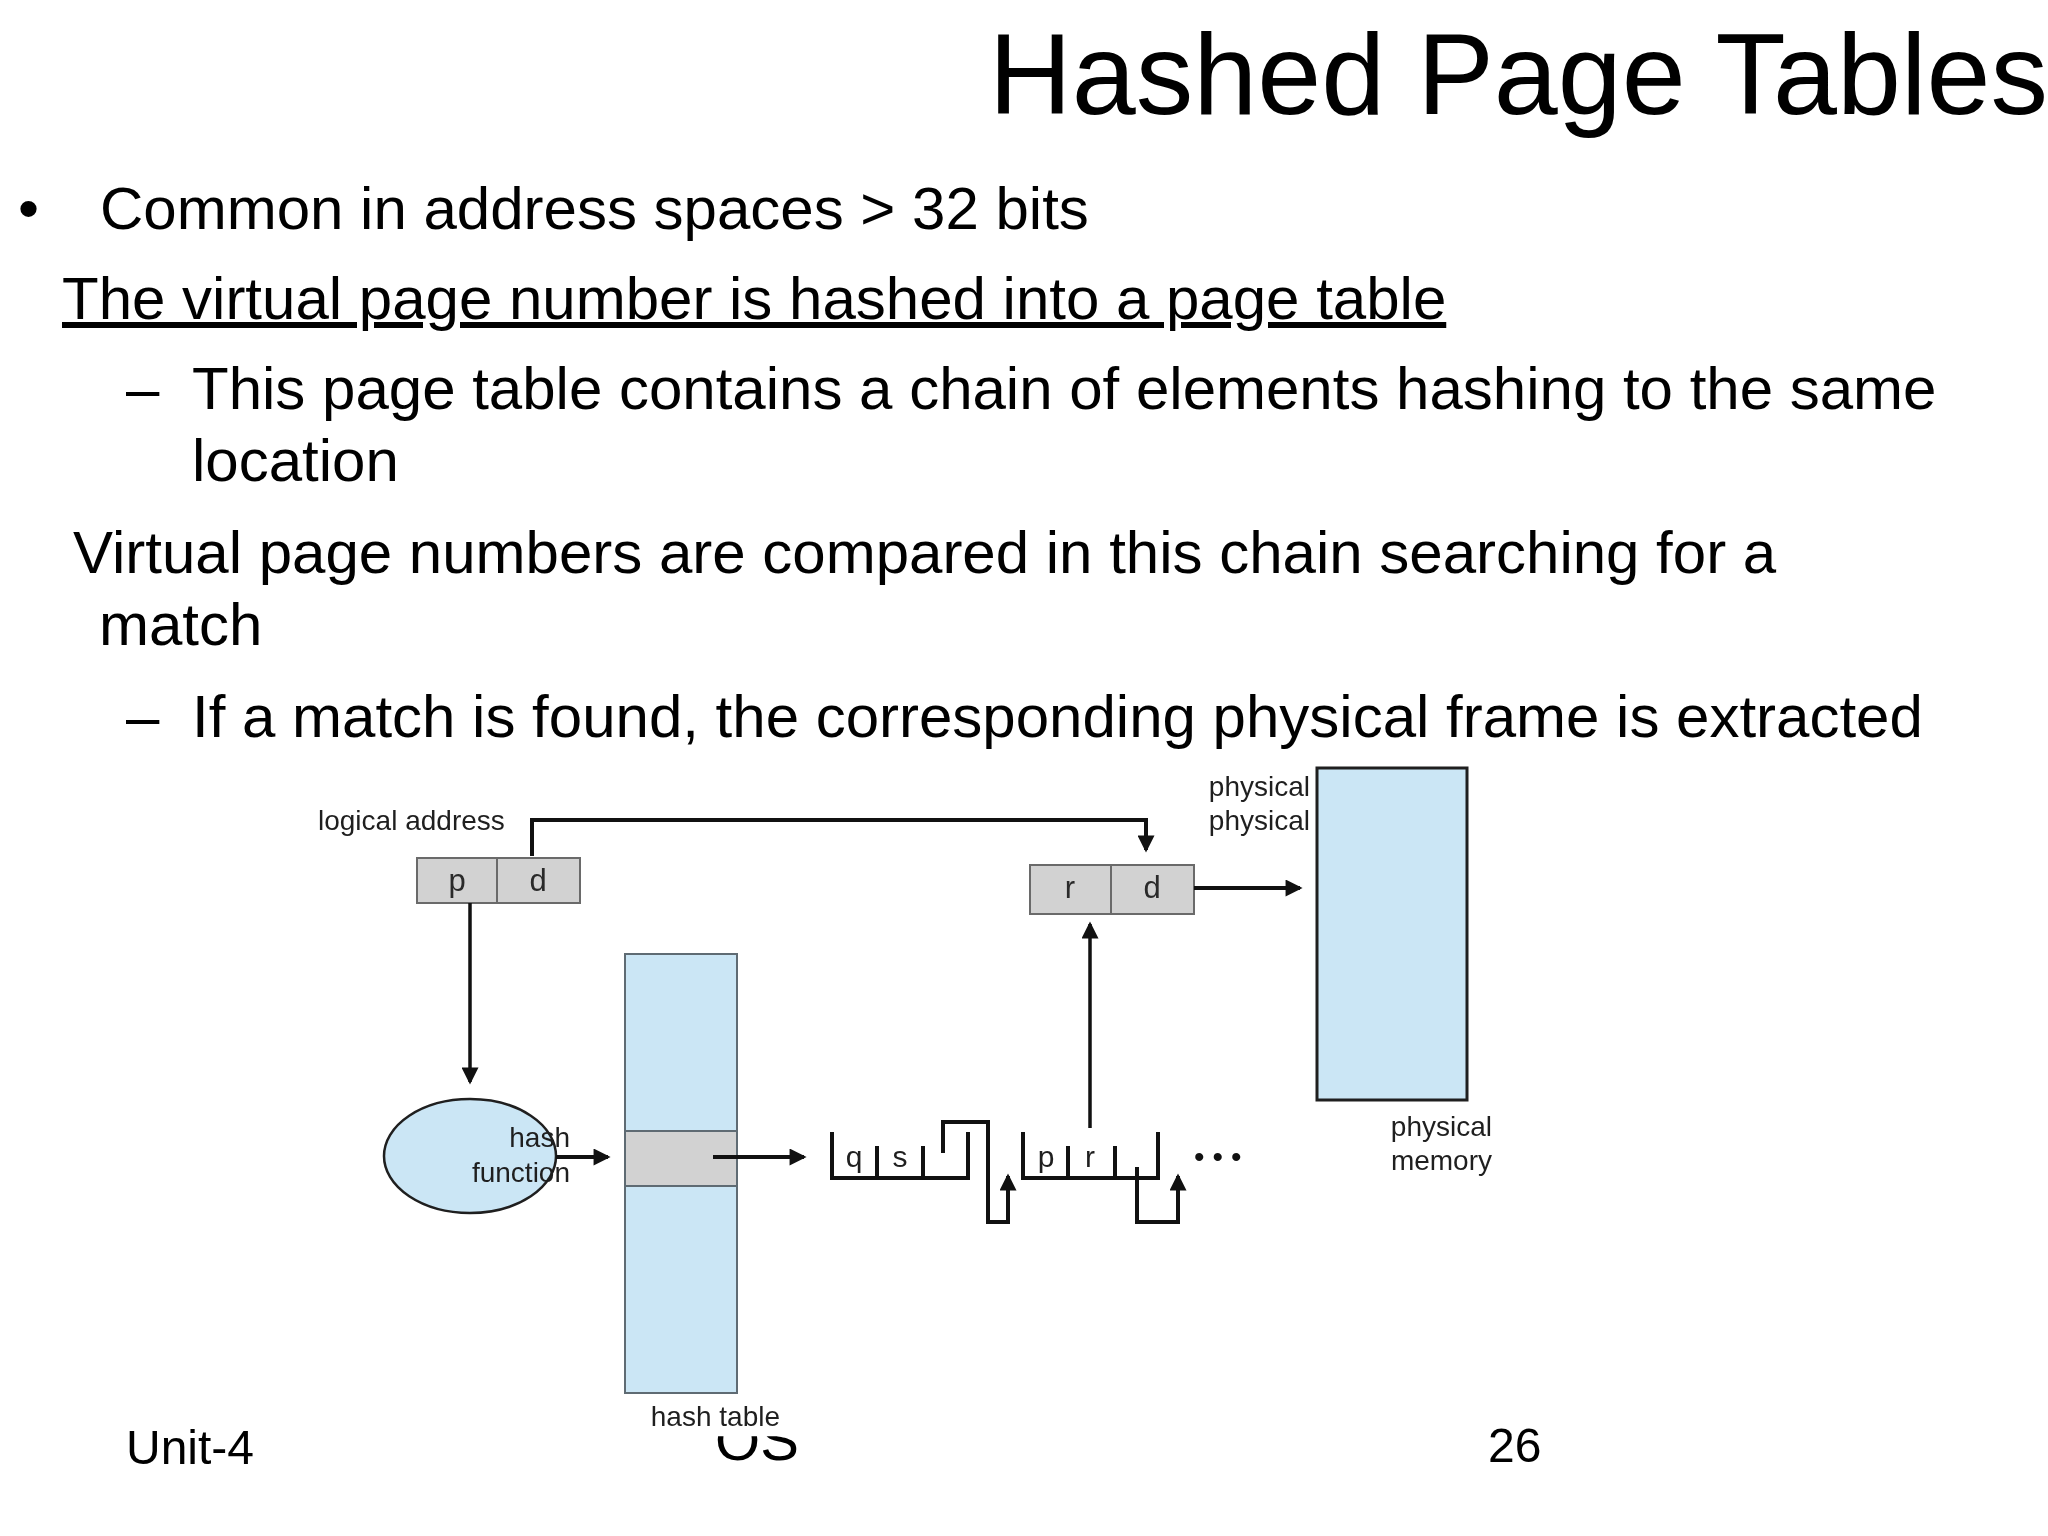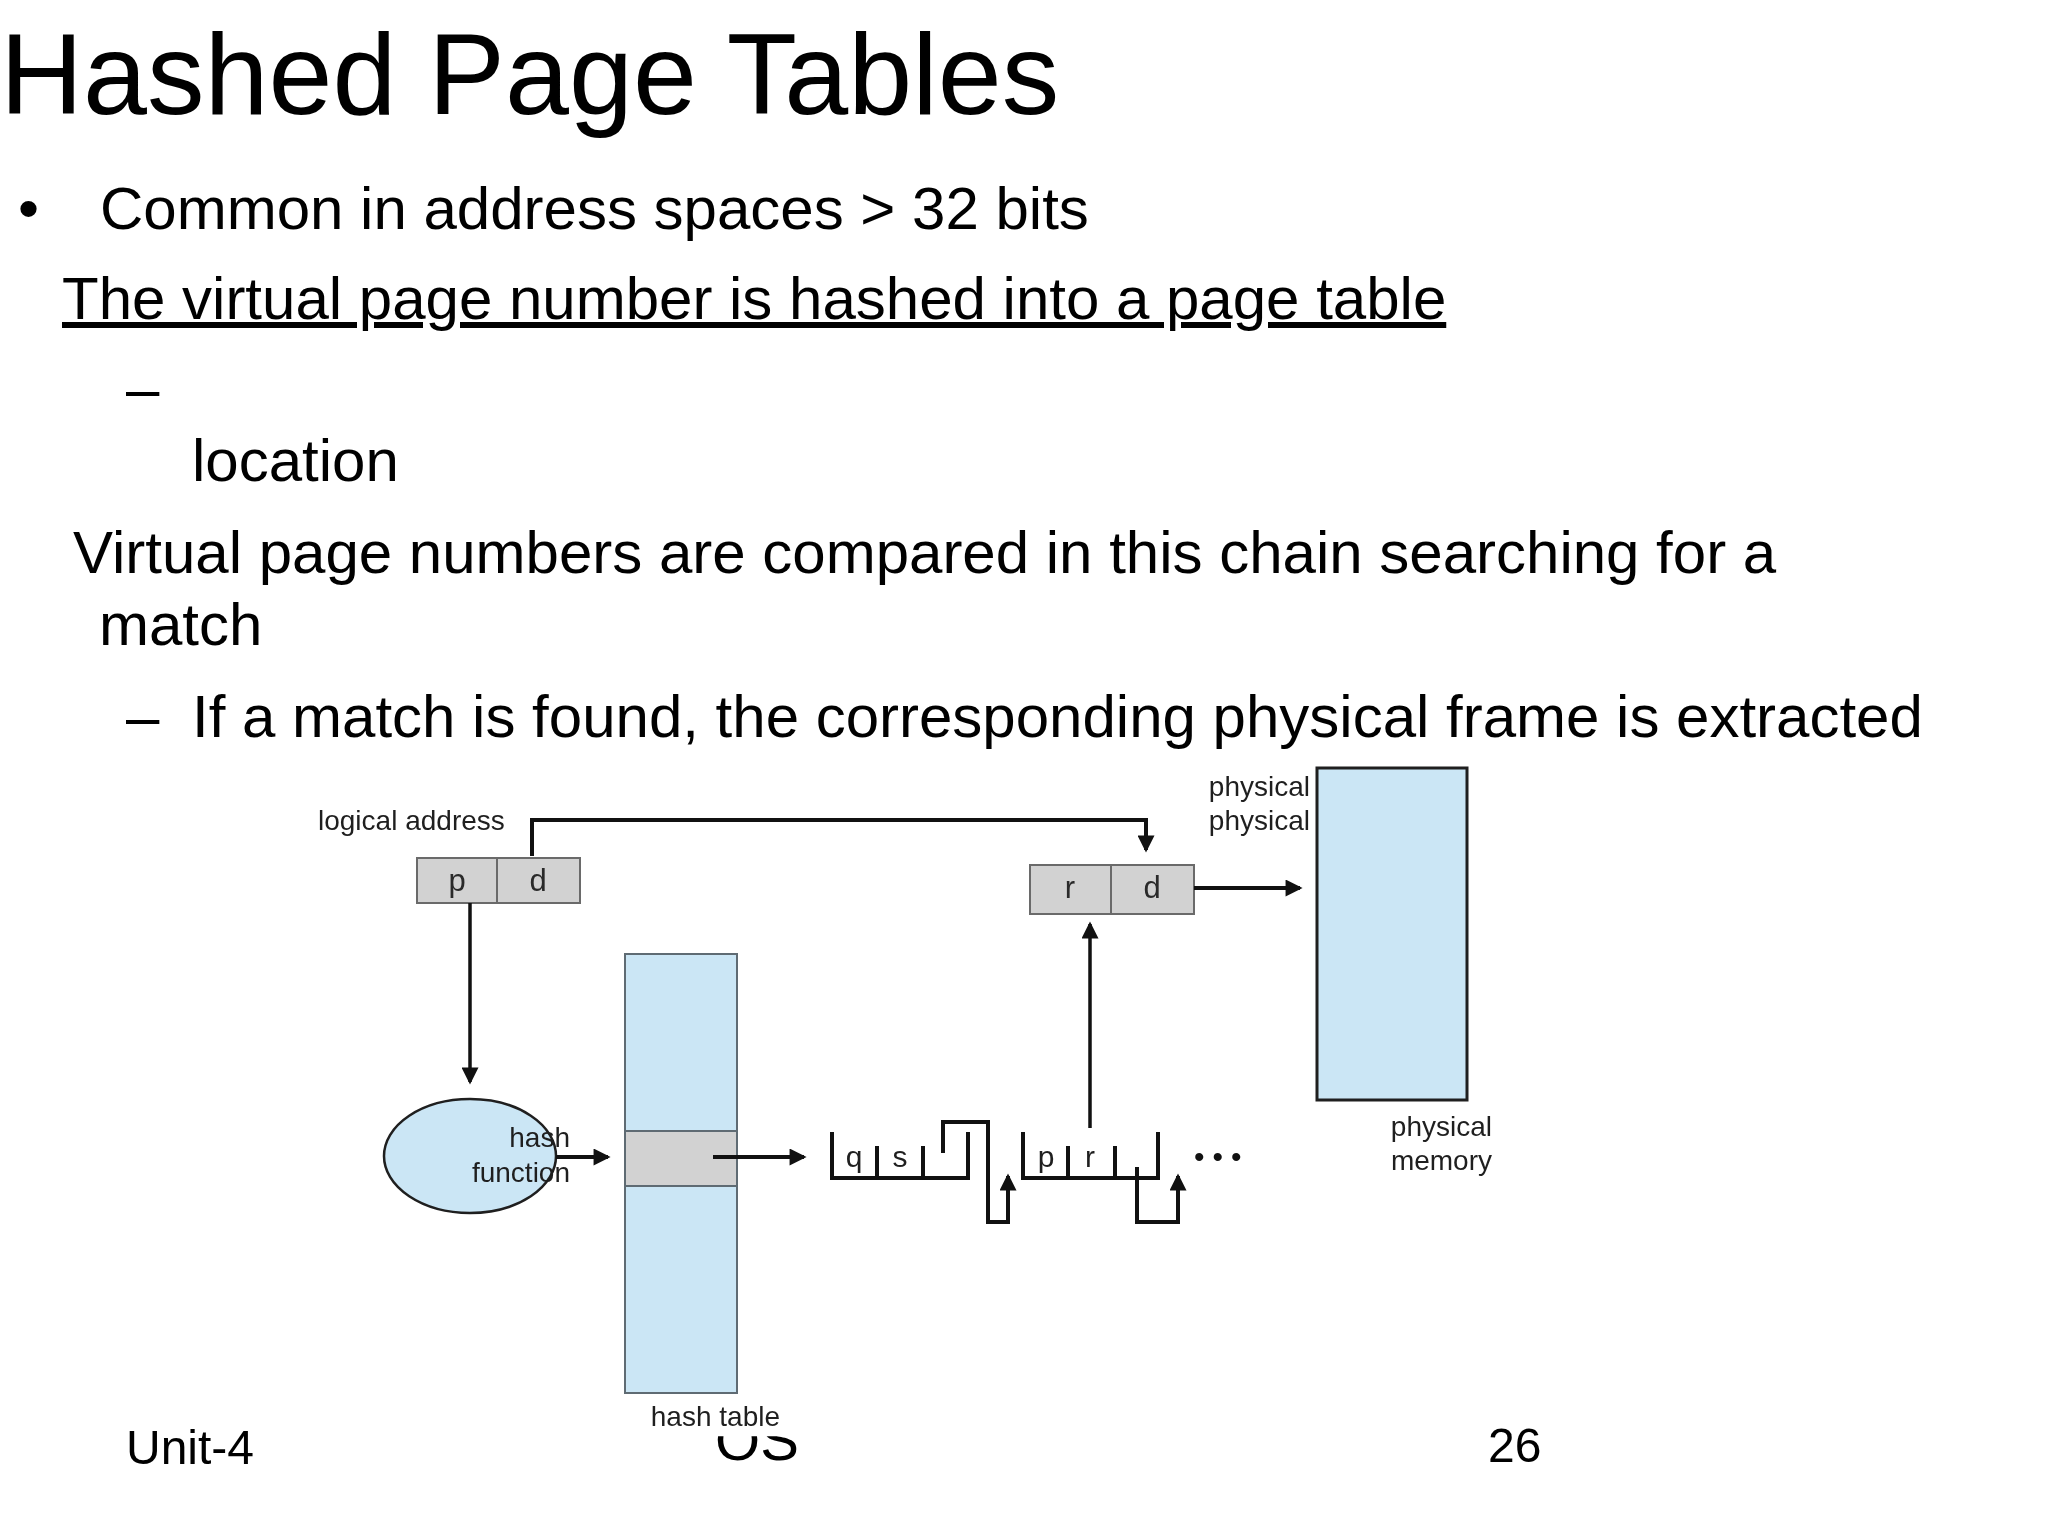--- a/index.html
+++ b/index.html
@@ -2,21 +2,21 @@
 <html><head>
 <meta charset="utf-8">
 <style>
   html,body{margin:0;padding:0;background:#ffffff;}
   #canvas{
     position:relative;width:2048px;height:1536px;background:#ffffff;overflow:hidden;
     font-family:"Liberation Sans","DejaVu Sans",sans-serif;color:#000;
   }
   .abs{position:absolute;white-space:nowrap;}
   .title{
-    left:0;top:14px;width:2048px;text-align:left;
+    left:0;top:14px;width:2048px;text-align:right;
     font-size:115px;line-height:1.05;color:#000;
   }
   .body-line{font-size:60px;line-height:1.1;color:#000;}
   .marker{font-size:60px;line-height:1.1;color:#000;}
   .dgm-label{font-size:28px;line-height:34px;color:#1f1f1f;}
   .dgm-label.center{text-align:right;}
   .cell-letter{font-size:31px;line-height:40px;color:#2a2a2a;text-align:center;}
   .chain-letter{font-size:30px;line-height:34px;color:#1f1f1f;text-align:center;}
   .footer-text{font-size:48px;color:#000;}
   .os-clipped{
@@ -32,20 +32,21 @@
 <div id="canvas">
 
   <div class="abs title">Hashed Page Tables</div>
 
   <div class="abs marker" style="left:18px;top:176px;">•</div>
   <div class="abs body-line" style="left:100px;top:176px;">Common in address spaces &gt; 32 bits</div>
 
   <div class="abs body-line" style="left:62px;top:266px;text-decoration:underline;">The virtual page number is hashed into a page table</div>
 
   <div class="abs marker" style="left:126px;top:356px;">–</div>
+  <div class="abs body-line" style="left:192px;top:356px;">This page table contains a chain of elements hashing to the same</div>
   <div class="abs body-line" style="left:192px;top:428px;">location</div>
 
   <div class="abs body-line" style="left:73px;top:520px;">Virtual page numbers are compared in this chain searching for a</div>
   <div class="abs body-line" style="left:99px;top:592px;">match</div>
 
   <div class="abs marker" style="left:126px;top:684px;">–</div>
   <div class="abs body-line" style="left:192px;top:684px;">If a match is found, the corresponding physical frame is extracted</div>
 
   <svg width="2048" height="1536" viewBox="0 0 2048 1536">
     <defs>

